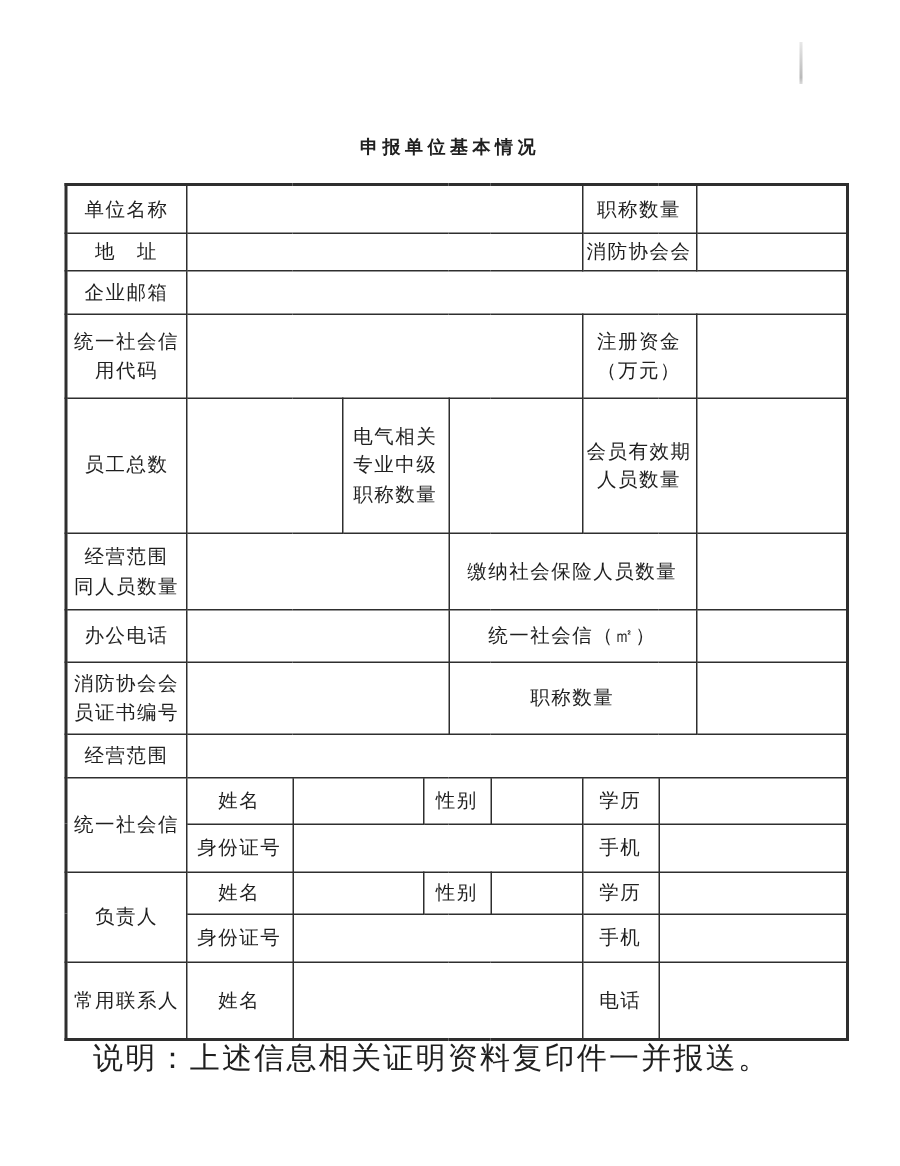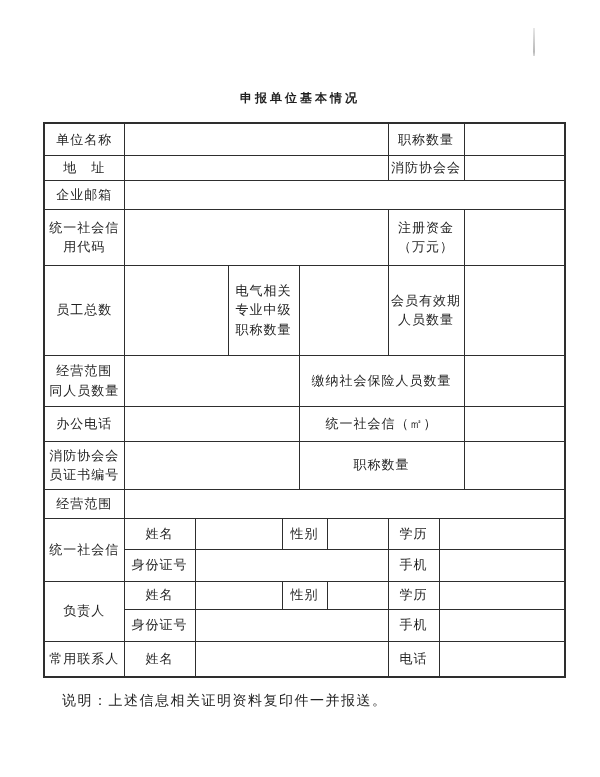--- a/index.html
+++ b/index.html
@@ -32,21 +32,21 @@
     font-size: 13px;
     letter-spacing: 1px;
     line-height: 1.5;
     padding: 1px 2px;
     overflow: hidden;
   }
   td.lbl { white-space: pre-line; margin-top: 30px; }
   td.val { }
   .note {
     position: absolute; top: 692px; left: 62px;
-    font-size: 14px; letter-spacing: 1.5px;
+    font-size: 20px; letter-spacing: 1.5px;
   }
   .artifact {
     position: absolute; left: 533px; top: 28px;
     width: 2px; height: 28px;
     background: linear-gradient(to bottom, #e8e8e8, #b9b9b9 85%, #dcdcdc);
   }
 </style>
 </head>
 <body>
 
@@ -162,21 +162,21 @@
     <td class="lbl">学历</td>
     <td class="val" colspan="2"></td>
   </tr>
   <tr style="height:32px">
     <td class="lbl">身份证号</td>
     <td class="val" colspan="5"></td>
     <td class="lbl">手机</td>
     <td class="val" colspan="2"></td>
   </tr>
 
-  <tr style="height:36px">
+  <tr style="height:52px">
     <td class="lbl">常用联系人</td>
     <td class="lbl">姓名</td>
     <td class="val" colspan="5"></td>
     <td class="lbl">电话</td>
     <td class="val" colspan="2"></td>
   </tr>
 </tbody>
   </table>
 
 <div class="note">说明：上述信息相关证明资料复印件一并报送。</div>

